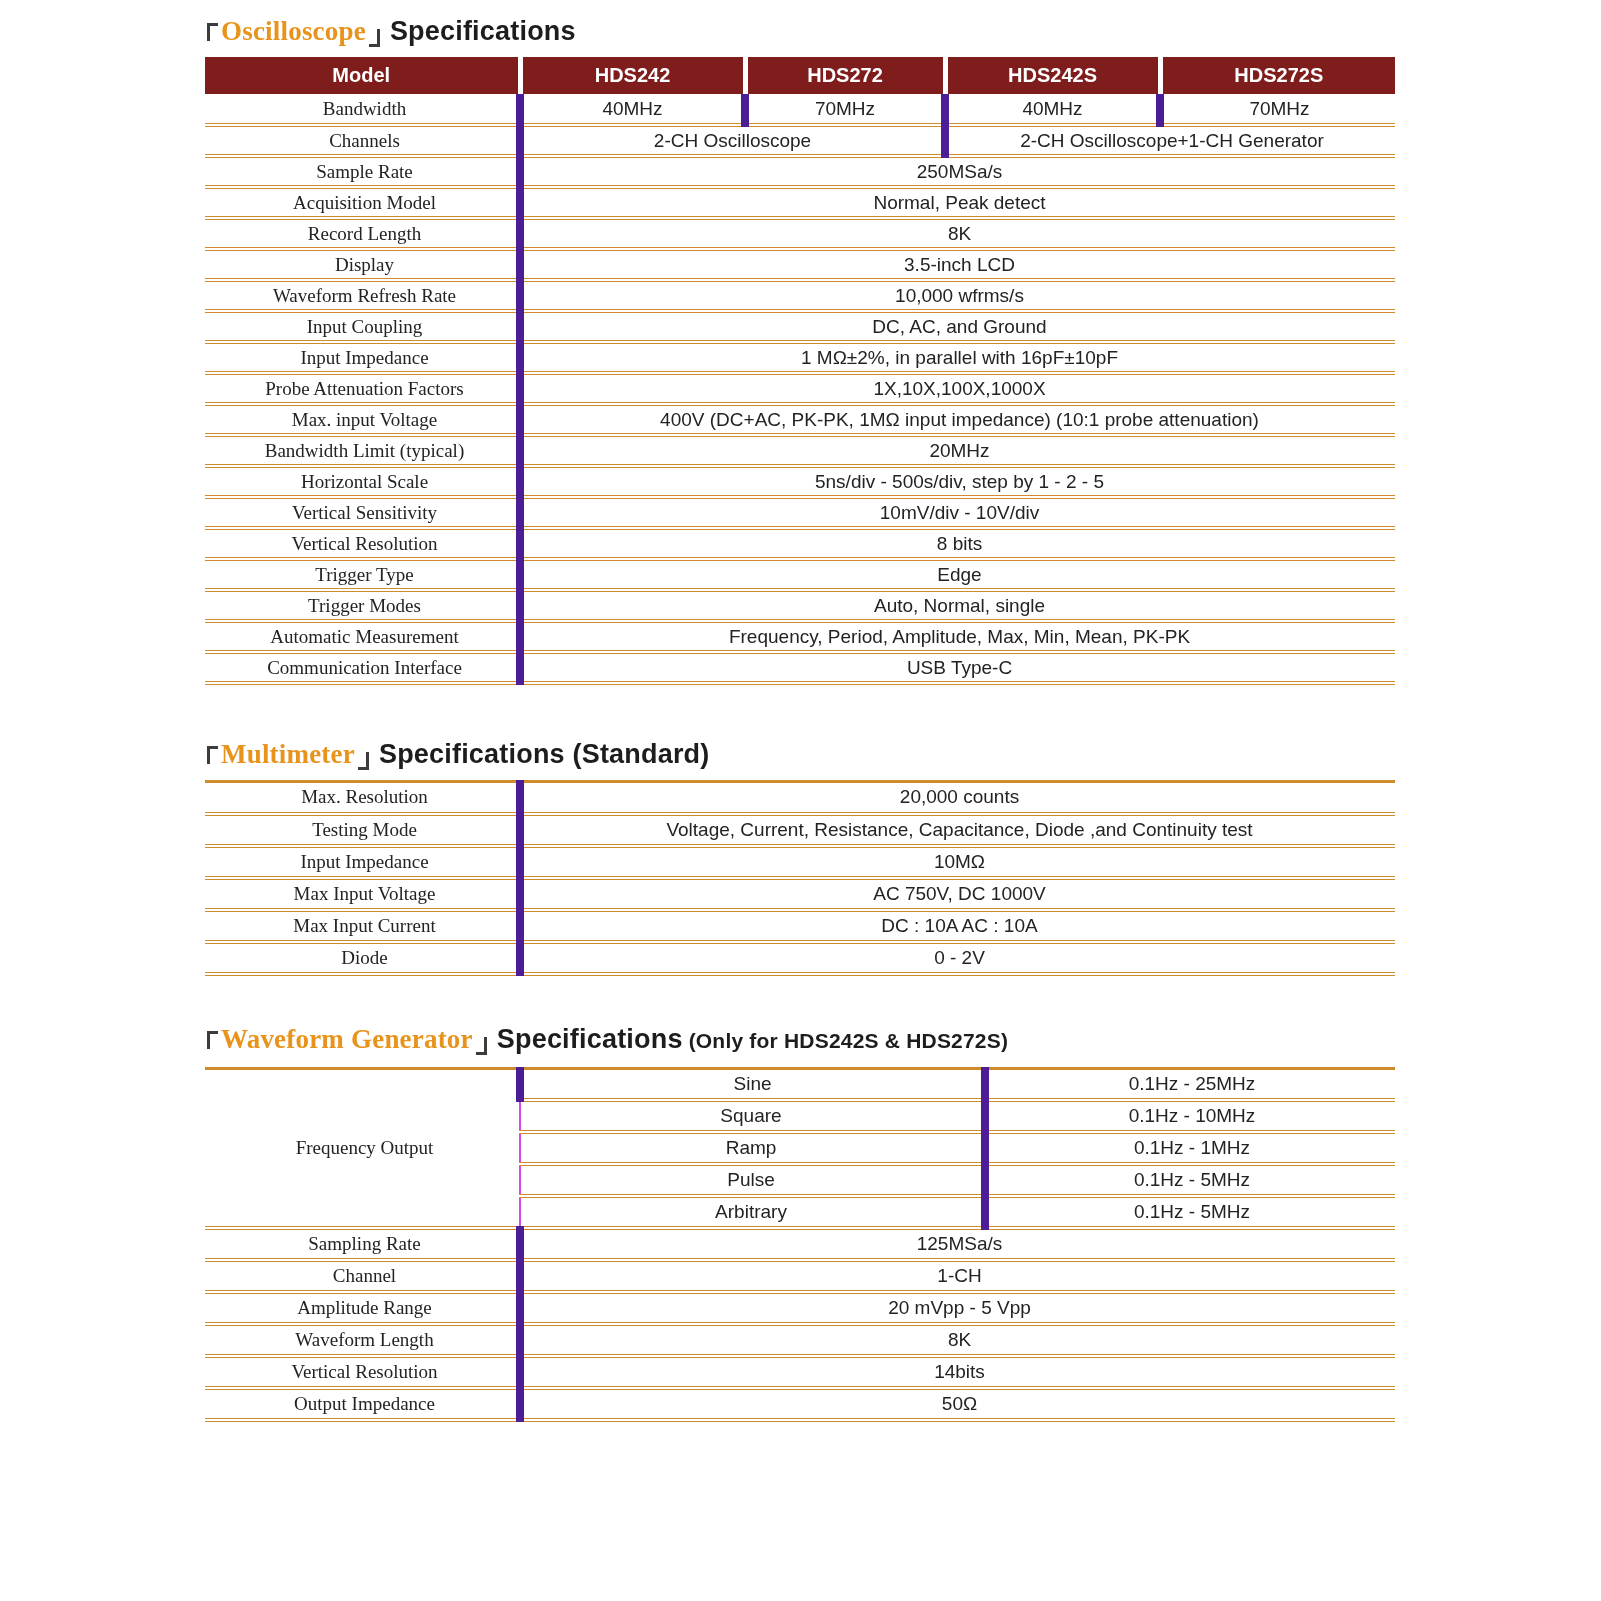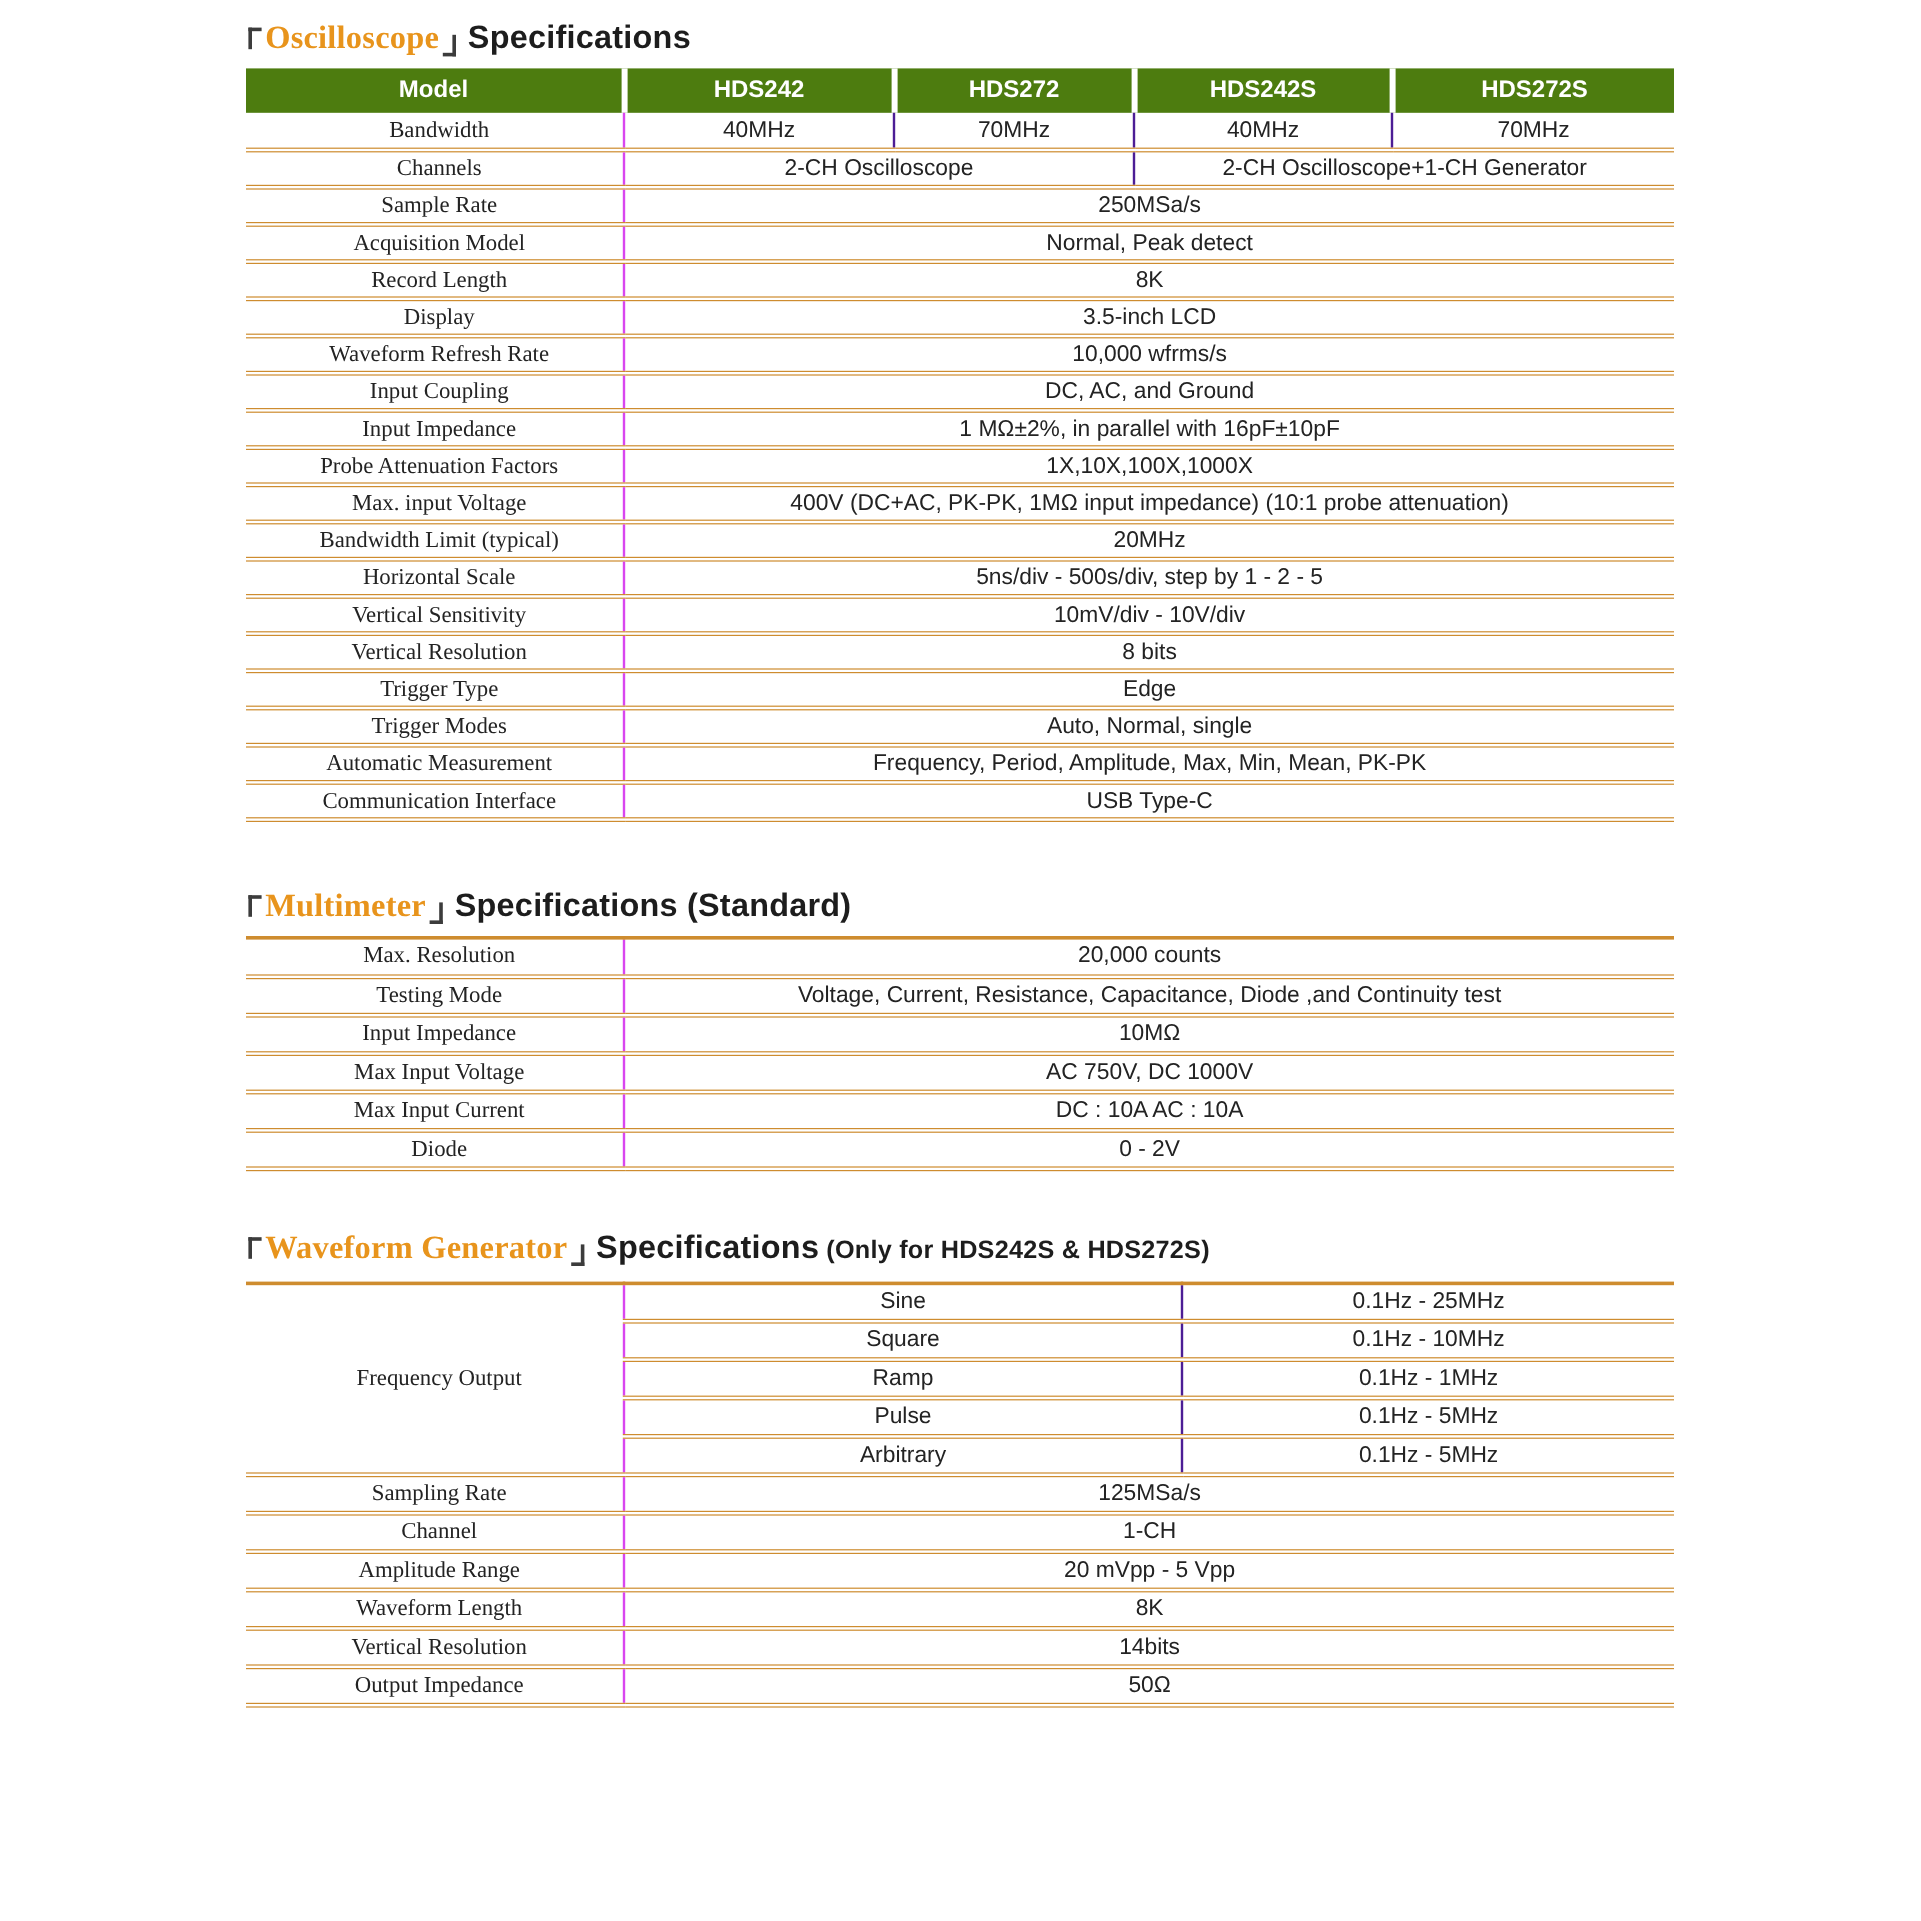--- a/index.html
+++ b/index.html
@@ -43,21 +43,21 @@
 
   
   table.spec {
     border-collapse: collapse;
     table-layout: fixed;
     width: 1190px;
     font-size: 19px;
   }
   table.spec th {
     height: 37px;
-    background: #4d7c0f;
+    background: #7f1d1d;
     color: #ffffff;
     font-size: 20px;
     font-weight: 700;
     text-align: center;
     padding: 0;
   }
   table.spec th + th { border-left: 5px solid #ffffff; }
 
   table.spec td {
     height: 31px;
@@ -67,21 +67,21 @@
     border-bottom: 4px double #ce8c2f;
     overflow: hidden;
     white-space: nowrap;
   }
   table.spec td.label {
     text-align: center;
     padding: 0 6px 0 14px;
     border-right: 2px solid #d946ef;
     font-family: Liberation Serif, serif;
   }
-  table.spec td + td { border-left: 2px solid #4c1d95; }
+  table.spec td + td { border-left: 8px solid #4c1d95; }
 
   
   table.spec.topline { border-top: 3px solid #ce8c2f; }
   table.spec.topline td { height: 32px; }
 
   .gap-lg { height: 52px; }
   .gap-md { height: 46px; }
 </style>
 </head>
 <body>

